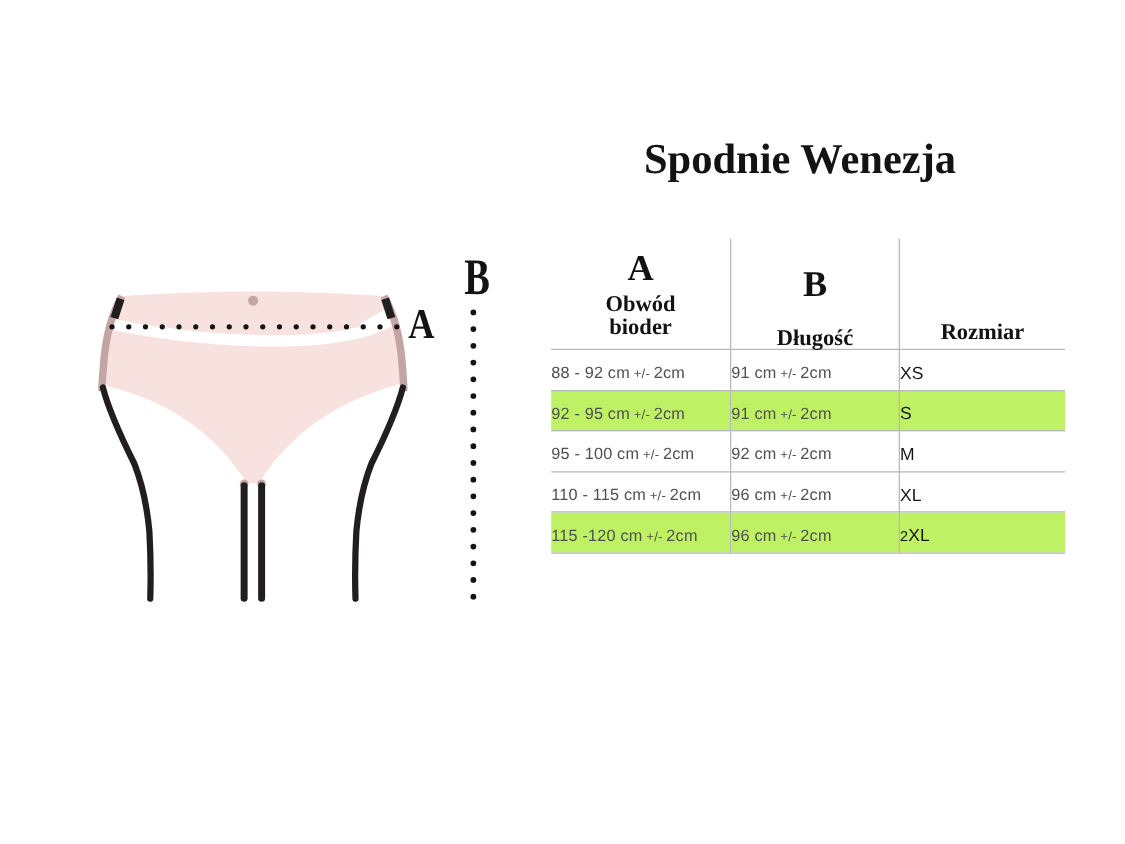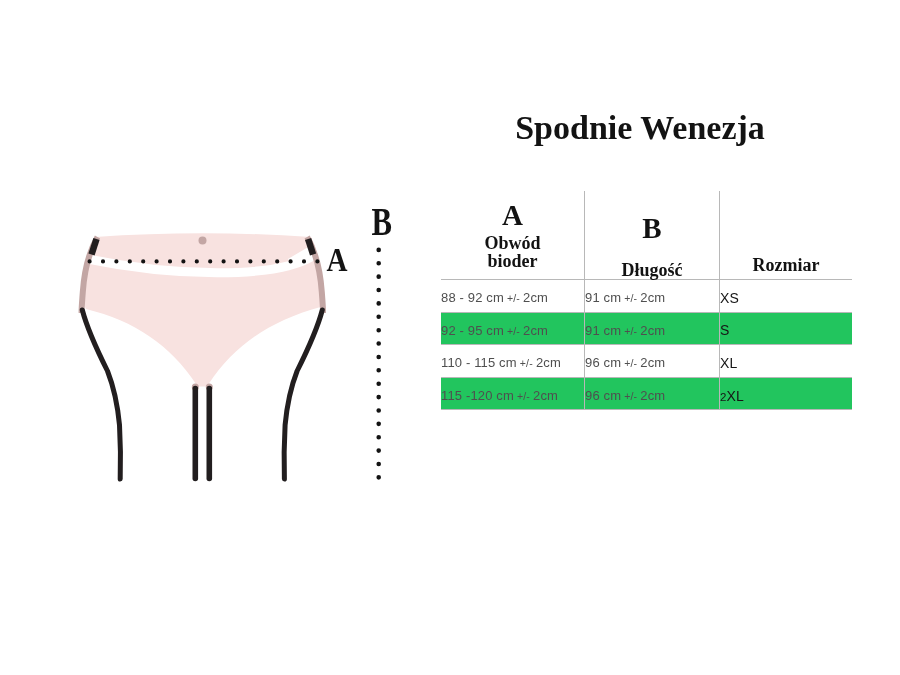--- a/index.html
+++ b/index.html
@@ -12,21 +12,21 @@
   #tbl td,#tbl th{padding:0;margin:0;}
   #tbl .c1{width:143px;}
   #tbl .c2{width:134px;}
   #tbl .c3{width:132px;}
   #tbl th{border-right:1px solid #b8b8b8;border-bottom:1px solid #b8b8b8;vertical-align:top;
           font-family:"Liberation Serif",serif;color:#121212;font-weight:bold;height:83px;}
   #tbl th.c3{border-right:none;}
   #tbl td{border-right:1px solid #b8b8b8;border-bottom:1px solid #b8b8b8;height:27.6px;
           vertical-align:middle;font-size:13px;color:#4f4f4f;letter-spacing:0.15px;padding-top:4px;}
   #tbl td.c3{border-right:none;font-weight:normal;color:#161616;font-size:14px;}
-  #tbl tr.alt td{background:#22c55e;}
+  #tbl tr.alt td{background:#bef264;}
   .bigletter{font-size:29px;line-height:29px;}
   .cap{font-size:18px;line-height:18px;}
   .pm{font-size:10.5px;}
 </style>
 </head>
 <body>
 <svg id="icon" width="440" height="675" viewBox="0 0 440 675">
 
   <path d="M 95,237
            Q 203,229.5 311,237
@@ -87,20 +87,25 @@
         <td class="c1">88 - 92 cm<span class="pm"> +/- </span>2cm</td>
         <td class="c2">91 cm<span class="pm"> +/- </span>2cm</td>
         <td class="c3">XS</td>
       </tr>
   <tr class="alt">
         <td class="c1">92 - 95 cm<span class="pm"> +/- </span>2cm</td>
         <td class="c2">91 cm<span class="pm"> +/- </span>2cm</td>
         <td class="c3">S</td>
       </tr>
   <tr>
+        <td class="c1">95 - 100 cm<span class="pm"> +/- </span>2cm</td>
+        <td class="c2">92 cm<span class="pm"> +/- </span>2cm</td>
+        <td class="c3">M</td>
+      </tr>
+  <tr>
         <td class="c1">110 - 115 cm<span class="pm"> +/- </span>2cm</td>
         <td class="c2">96 cm<span class="pm"> +/- </span>2cm</td>
         <td class="c3">XL</td>
       </tr>
   <tr class="alt">
         <td class="c1">115 -120 cm<span class="pm"> +/- </span>2cm</td>
         <td class="c2">96 cm<span class="pm"> +/- </span>2cm</td>
         <td class="c3"><span style="font-size:11.5px;">2</span>XL</td>
       </tr>
 </tbody>

